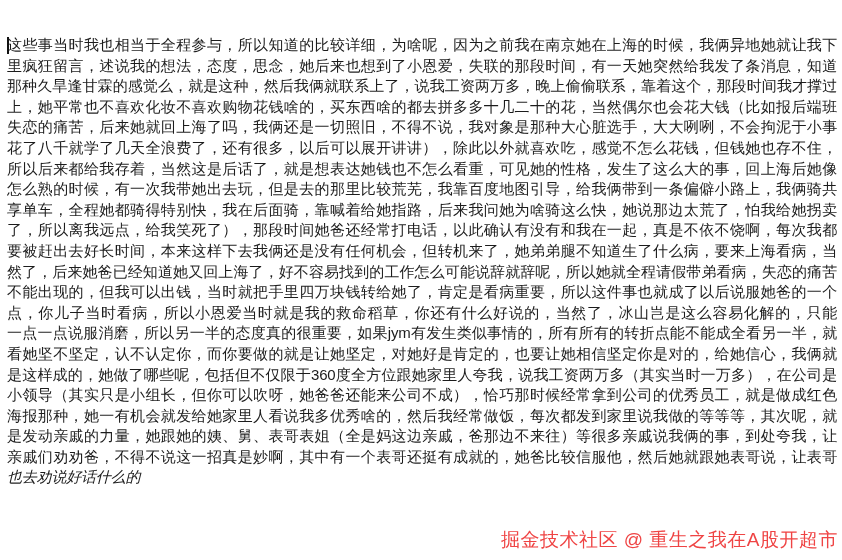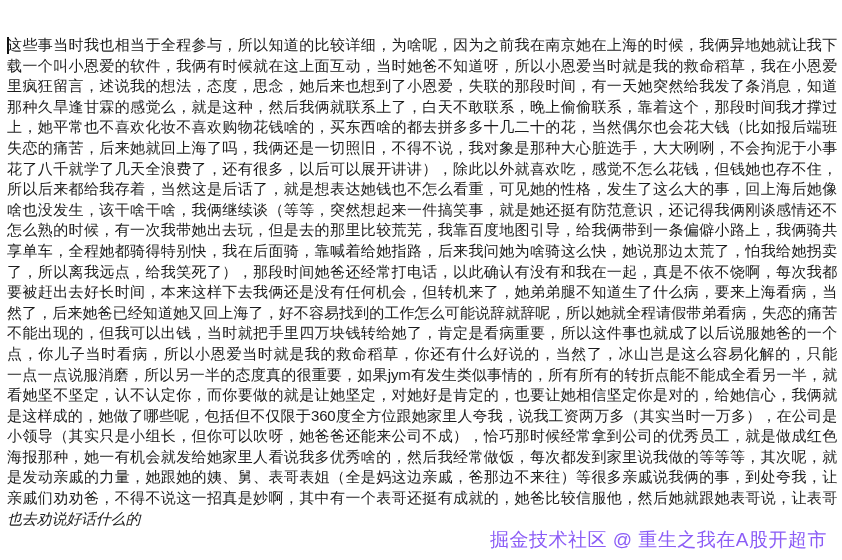--- a/index.html
+++ b/index.html
@@ -38,44 +38,42 @@
   .caret {
     position: absolute;
     left: 7px;
     top: 37px;
     width: 1.5px;
     height: 17px;
     background: #111111;
   }
   .watermark {
     position: absolute;
-    right: 15px;
+    right: 4px;
     bottom: 7px;
     font-size: 19px;
     letter-spacing: 0.5px;
-    color: #8b5cf6;
+    color: #ef4444;
     text-shadow: 1px 1px 0 #ffffff;
     white-space: nowrap;
   }
 </style>
 </head>
 <body>
 
 <div class="page">
   <div class="text-block">
     <div class="lines">
         <div class="text-line">这些事当时我也相当于全程参与，所以知道的比较详细，为啥呢，因为之前我在南京她在上海的时候，我俩异地她就让我下</div>
-        <div class="text-line">载一个叫小恩爱的软件，我俩有时候就在这上面互动，当时她爸不知道呀，所以小恩爱当时就是我的救命稻草，我在小恩爱</div>
         <div class="text-line">里疯狂留言，述说我的想法，态度，思念，她后来也想到了小恩爱，失联的那段时间，有一天她突然给我发了条消息，知道</div>
-        <div class="text-line">那种久旱逢甘霖的感觉么，就是这种，然后我俩就联系上了，白天不敢联系，晚上偷偷联系，靠着这个，那段时间我才撑过</div>
+        <div class="text-line">那种久旱逢甘霖的感觉么，就是这种，然后我俩就联系上了，说我工资两万多，晚上偷偷联系，靠着这个，那段时间我才撑过</div>
         <div class="text-line">上，她平常也不喜欢化妆不喜欢购物花钱啥的，买东西啥的都去拼多多十几二十的花，当然偶尔也会花大钱（比如报后端班</div>
         <div class="text-line">失恋的痛苦，后来她就回上海了吗，我俩还是一切照旧，不得不说，我对象是那种大心脏选手，大大咧咧，不会拘泥于小事</div>
         <div class="text-line">花了八千就学了几天全浪费了，还有很多，以后可以展开讲讲），除此以外就喜欢吃，感觉不怎么花钱，但钱她也存不住，</div>
         <div class="text-line">所以后来都给我存着，当然这是后话了，就是想表达她钱也不怎么看重，可见她的性格，发生了这么大的事，回上海后她像</div>
-        <div class="text-line">啥也没发生，该干啥干啥，我俩继续谈（等等，突然想起来一件搞笑事，就是她还挺有防范意识，还记得我俩刚谈感情还不</div>
         <div class="text-line">怎么熟的时候，有一次我带她出去玩，但是去的那里比较荒芜，我靠百度地图引导，给我俩带到一条偏僻小路上，我俩骑共</div>
         <div class="text-line">享单车，全程她都骑得特别快，我在后面骑，靠喊着给她指路，后来我问她为啥骑这么快，她说那边太荒了，怕我给她拐卖</div>
         <div class="text-line">了，所以离我远点，给我笑死了），那段时间她爸还经常打电话，以此确认有没有和我在一起，真是不依不饶啊，每次我都</div>
         <div class="text-line">要被赶出去好长时间，本来这样下去我俩还是没有任何机会，但转机来了，她弟弟腿不知道生了什么病，要来上海看病，当</div>
         <div class="text-line">然了，后来她爸已经知道她又回上海了，好不容易找到的工作怎么可能说辞就辞呢，所以她就全程请假带弟看病，失恋的痛苦</div>
         <div class="text-line">不能出现的，但我可以出钱，当时就把手里四万块钱转给她了，肯定是看病重要，所以这件事也就成了以后说服她爸的一个</div>
         <div class="text-line">点，你儿子当时看病，所以小恩爱当时就是我的救命稻草，你还有什么好说的，当然了，冰山岂是这么容易化解的，只能</div>
         <div class="text-line">一点一点说服消磨，所以另一半的态度真的很重要，如果jym有发生类似事情的，所有所有的转折点能不能成全看另一半，就</div>
         <div class="text-line">看她坚不坚定，认不认定你，而你要做的就是让她坚定，对她好是肯定的，也要让她相信坚定你是对的，给她信心，我俩就</div>
         <div class="text-line">是这样成的，她做了哪些呢，包括但不仅限于360度全方位跟她家里人夸我，说我工资两万多（其实当时一万多），在公司是</div>

